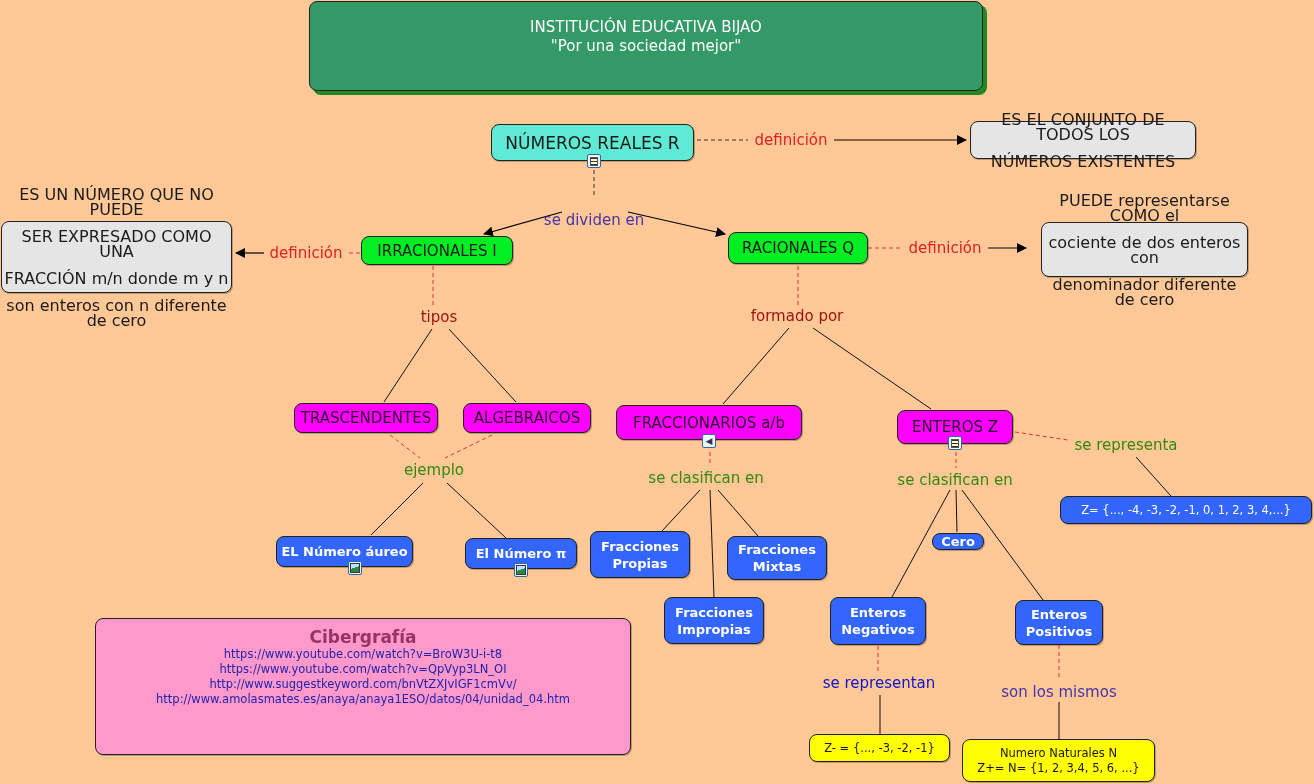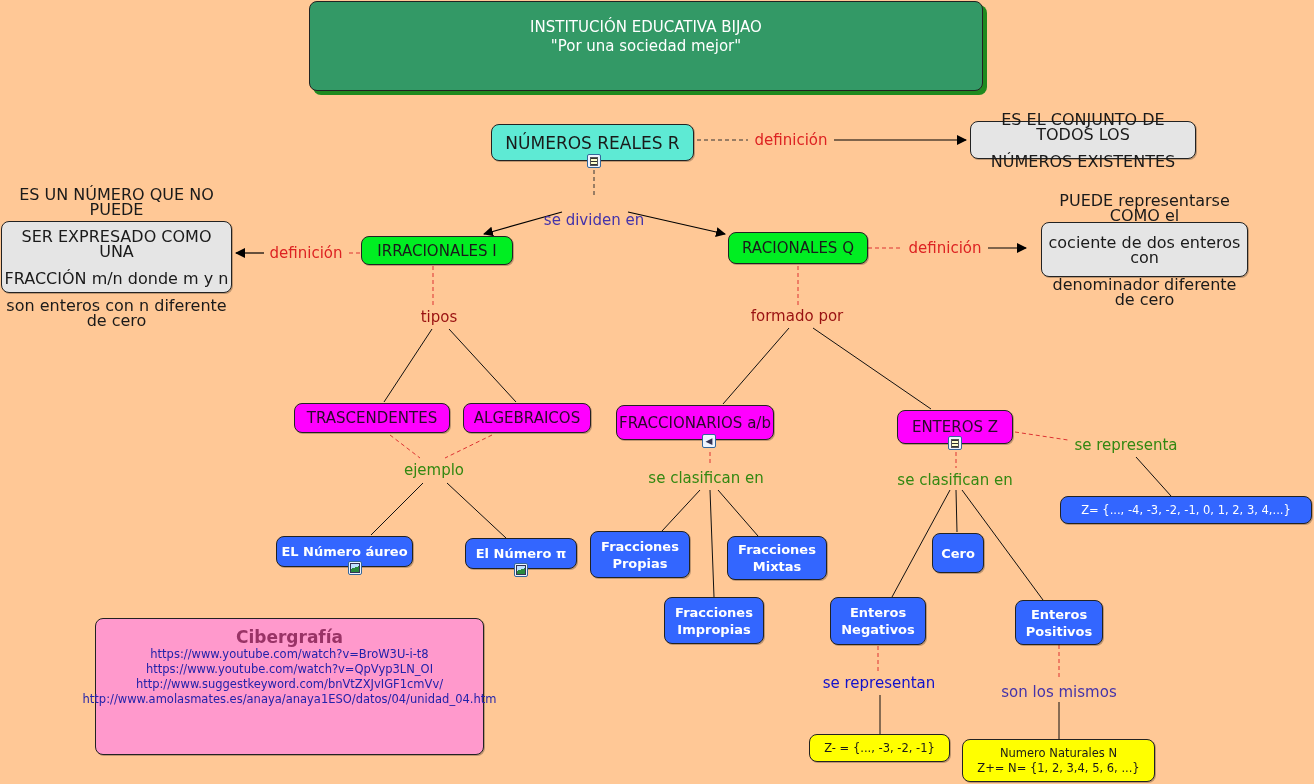--- a/index.html
+++ b/index.html
@@ -132,37 +132,37 @@
 
 <div class="node green" style="left:728px;top:232px;width:140px;height:32px;text-align:center;">
   <span>RACIONALES Q</span>
 </div>
 <div class="node yellow" style="left:1029px;top:222px;width:207px;height:55px;flex-direction:column;margin-left:12px;">
   <div>PUEDE representarse COMO el</div>
   <div>cociente de dos enteros con</div>
   <div>denominador  diferente de cero</div>
 </div>
 
-<div class="node magenta" style="left:294px;top:403px;width:156px;height:30px;">
+<div class="node magenta" style="left:294px;top:403px;width:144px;height:30px;">
   <span>TRASCENDENTES</span>
 </div>
 <div class="node magenta" style="left:463px;top:403px;width:128px;height:30px;">
   <span>ALGEBRAICOS</span>
 </div>
 
 <div class="node blue" style="left:276px;top:536px;width:137px;height:31px;">
   <span>EL Número áureo</span>
 </div>
 <div class="res-icon img" style="left:355px;top:561px;"></div>
 <div class="node blue" style="left:465px;top:538px;width:112px;height:31px;">
   <span>El Número π</span>
 </div>
 <div class="res-icon img" style="left:521px;top:563px;"></div>
 
-<div class="node magenta" style="left:616px;top:405px;width:158px;height:35px;">
+<div class="node magenta" style="left:616px;top:405px;width:186px;height:35px;">
   <span>FRACCIONARIOS a/b</span>
 </div>
 <div class="res-icon snd" style="left:709px;top:434px;"></div>
 
 <div class="node magenta" style="left:897px;top:410px;width:116px;height:34px;">
   <span>ENTEROS Z</span>
 </div>
 <div class="res-icon doc" style="left:955px;top:436px;"></div>
 
 <div class="node blue" style="left:590px;top:531px;width:100px;height:47px;flex-direction:column;">
@@ -174,21 +174,21 @@
   <div>Mixtas</div>
 </div>
 <div class="node blue" style="left:664px;top:597px;width:100px;height:47px;flex-direction:column;">
   <div>Fracciones</div>
   <div>Impropias</div>
 </div>
 
 <div class="node bluelight" style="left:1060px;top:496px;width:252px;height:28px;">
   <span>Z= {..., -4, -3, -2, -1, 0, 1, 2, 3, 4,...}</span>
 </div>
-<div class="node blue" style="left:932px;top:533px;width:52px;height:40px;">
+<div class="node blue" style="left:932px;top:533px;width:52px;height:17px;">
   <span>Cero</span>
 </div>
 <div class="node blue" style="left:830px;top:597px;width:96px;height:48px;flex-direction:column;">
   <div>Enteros</div>
   <div>Negativos</div>
 </div>
 <div class="node blue" style="left:1015px;top:600px;width:88px;height:45px;flex-direction:column;">
   <div>Enteros</div>
   <div>Positivos</div>
 </div>
@@ -206,19 +206,19 @@
 <div class="label lbl-red" style="left:945px;top:248px;">definición</div>
 <div class="label lbl-maroon" style="left:439px;top:317px;">tipos</div>
 <div class="label lbl-maroon" style="left:797px;top:316px;">formado por</div>
 <div class="label lbl-green" style="left:434px;top:470px;">ejemplo</div>
 <div class="label lbl-green" style="left:706px;top:478px;">se clasifican en</div>
 <div class="label lbl-green" style="left:955px;top:480px;">se clasifican en</div>
 <div class="label lbl-green" style="left:1126px;top:445px;">se representa</div>
 <div class="label lbl-blue" style="left:879px;top:683px;">se representan</div>
 <div class="label lbl-purple" style="left:1059px;top:692px;">son los mismos</div>
 
-<div class="node pink" style="left:95px;top:618px;width:389px;height:137px;">
+<div class="node pink" style="left:95px;top:618px;width:536px;height:137px;">
   <div class="title">Cibergrafía</div>
   <div class="url">https://www.youtube.com/watch?v=BroW3U-i-t8</div>
   <div class="url">https://www.youtube.com/watch?v=QpVyp3LN_OI</div>
   <div class="url">http://www.suggestkeyword.com/bnVtZXJvIGF1cmVv/</div>
   <div class="url">http://www.amolasmates.es/anaya/anaya1ESO/datos/04/unidad_04.htm</div>
 </div>
 
 </body></html>

